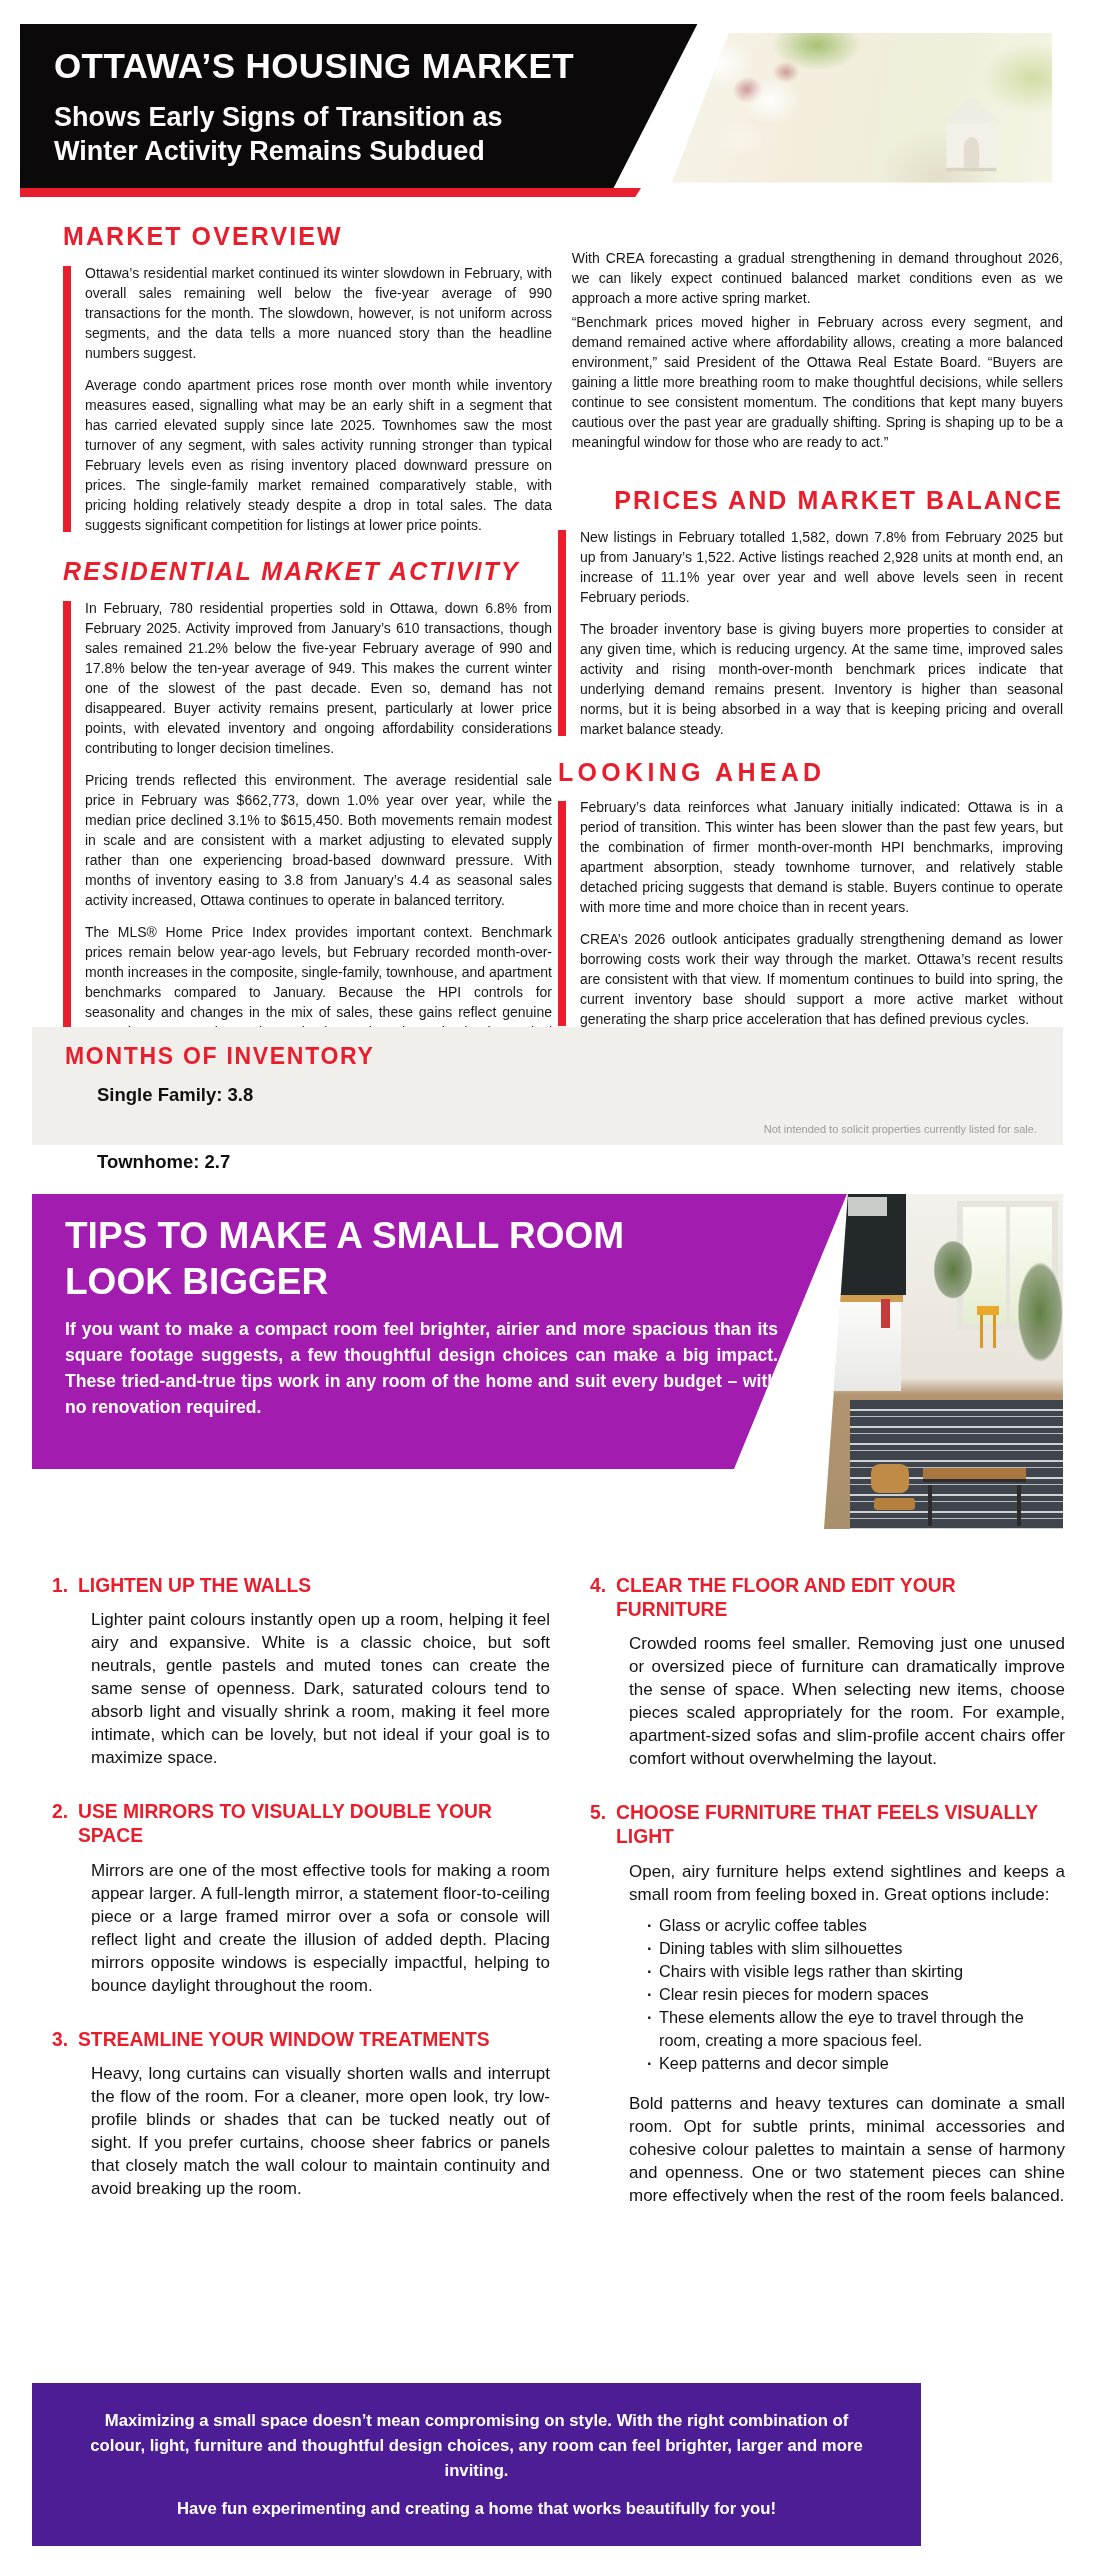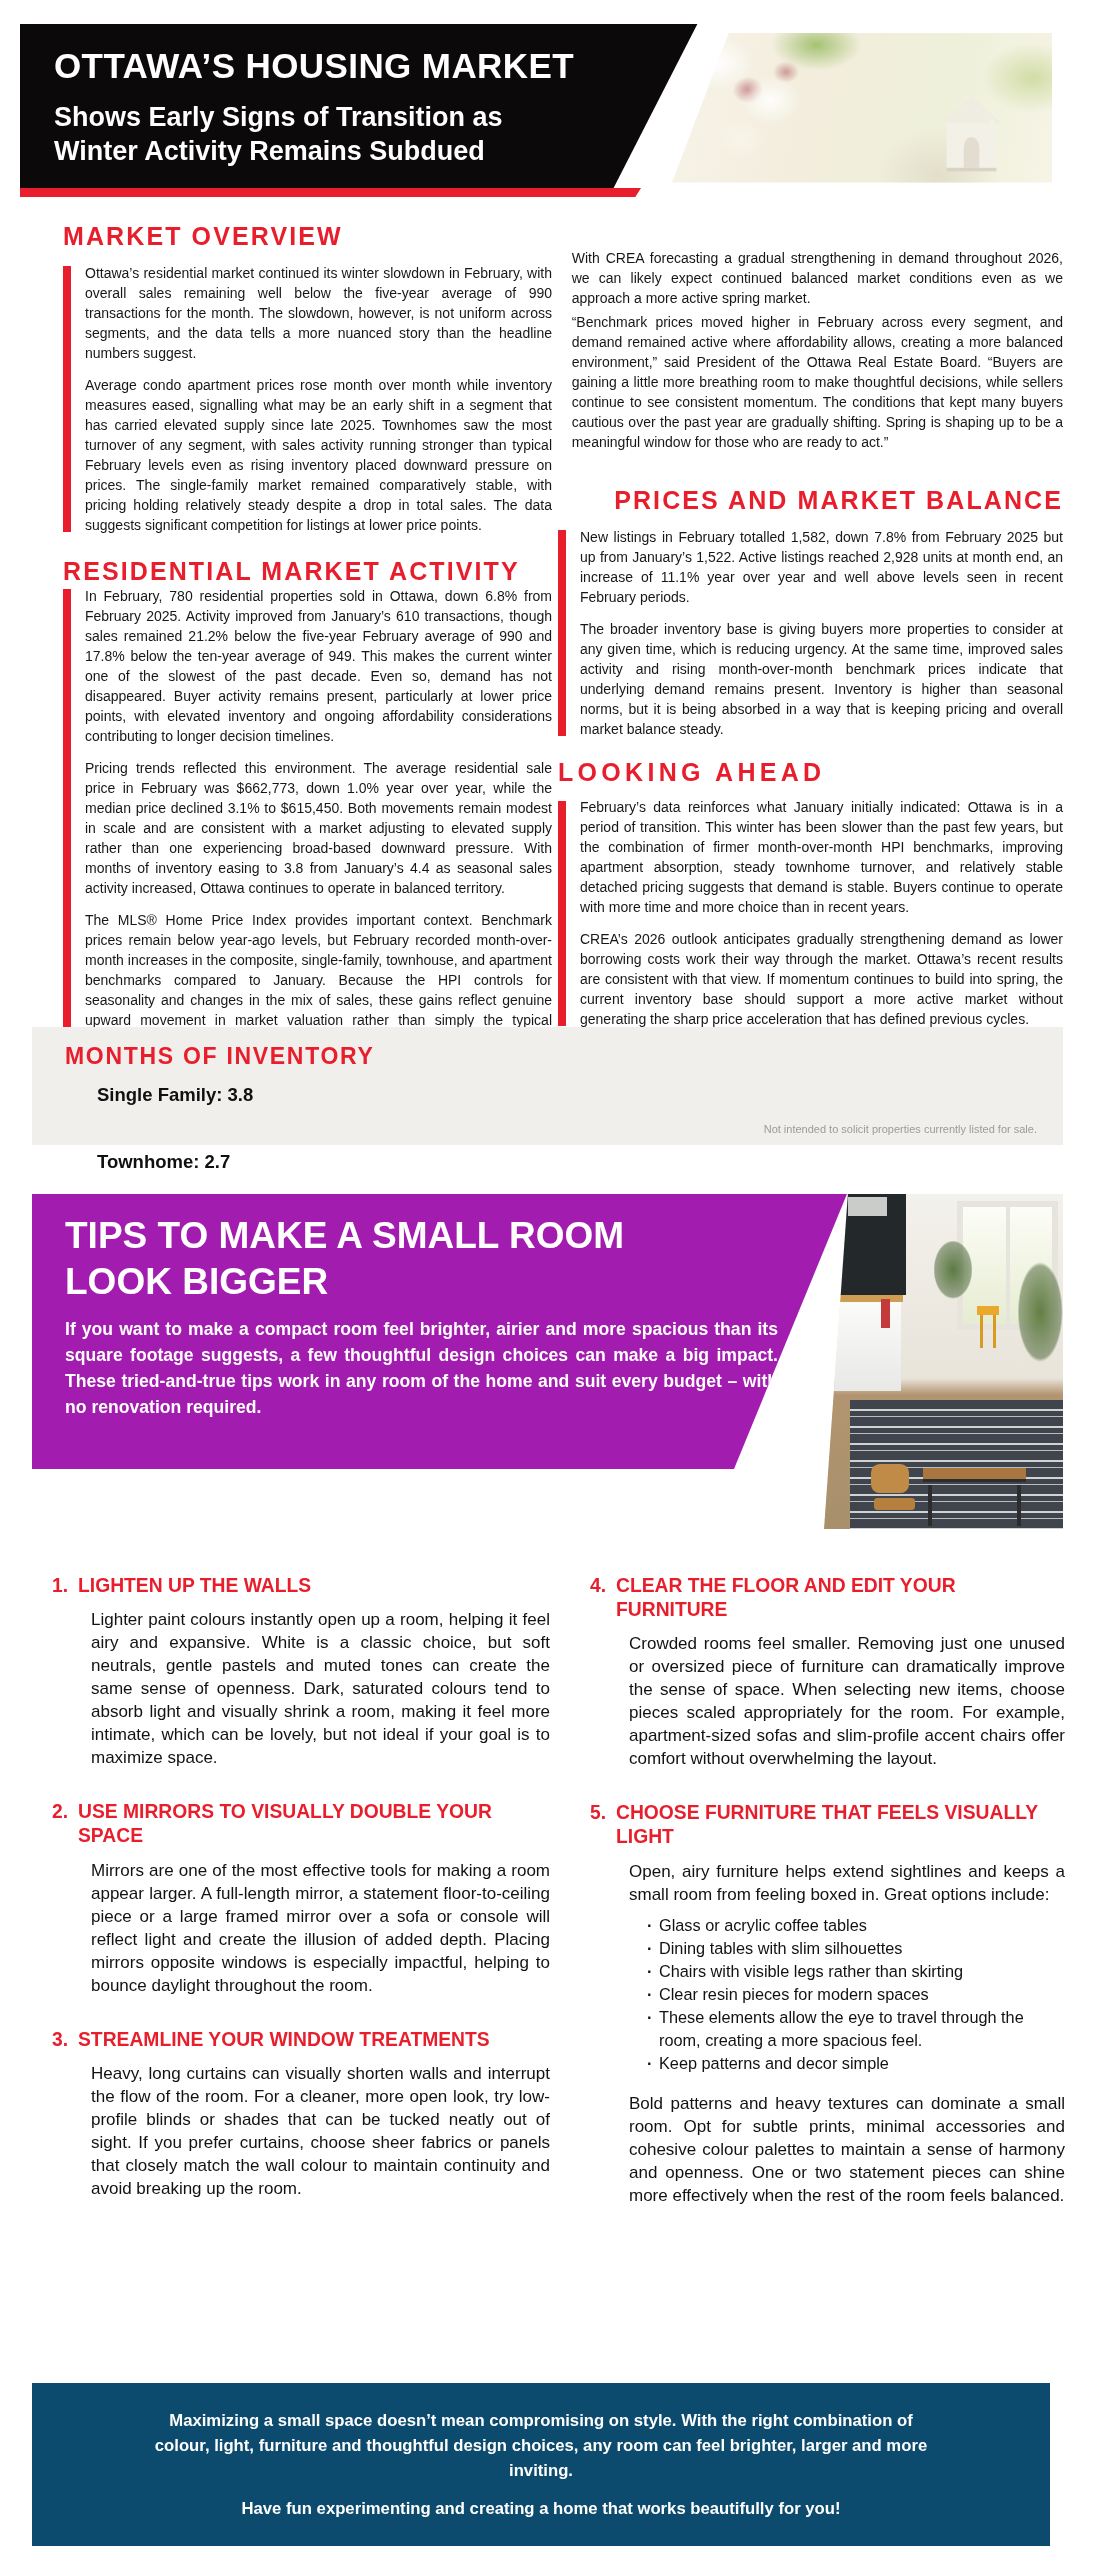--- a/index.html
+++ b/index.html
@@ -40,21 +40,21 @@
   
   .h2 { color:#e81e2c; font-weight:bold; font-size:25px; letter-spacing:2.1px; white-space:nowrap; }
   .h2.wide { letter-spacing:4.3px; }
   .col { position:absolute; }
   .col-left  { left:63px;  top:222px; width:489px; }
   .col-right { left:558px; top:222px; width:505px; }
   .body-p { font-size:14px; line-height:20px; text-align:justify; color:#171717; }
   .block { position:relative; padding-left:22px; }
   .block .redbar { position:absolute; left:0; top:3.4px; bottom:3.4px; width:7.7px; background:#e81e2c; }
   .block p + p { margin-top:12px; }
-  .mt-h { margin-top:22px; margin-bottom:0; }
+  .mt-h { margin-top:22px; margin-bottom:12px;font-style:italic; }
   .plain-p { padding-left:13.7px; }
   .plain-p + .plain-p { margin-top:4px; }
 
   
   .inventory { position:absolute; left:32px; top:1027px; width:1031px; height:118px; background:#f0efec; }
   .inventory .h2 { position:absolute; left:33px; top:15.5px; font-size:23px; letter-spacing:1.7px; }
   .inv-items { position:absolute; left:65px; top:57px; display:flex; gap:45px;flex-direction:column; }
   .inv-item { font-size:18.5px; font-weight:bold; color:#101010; }
   .inv-note { position:absolute; right:26px; bottom:10.3px; font-size:11px; color:#9b9b99; }
 
@@ -100,21 +100,21 @@
   .tip { margin-bottom:31px; }
   .tip-h { display:flex; color:#e81e2c; font-weight:bold; font-size:19.3px; line-height:24px; }
   .tip-num { width:26px; flex:none; }
   .tip-title { flex:1; }
   .tip-body { padding-left:39px; margin-top:10.3px; font-size:17px; line-height:23px; text-align:justify; color:#121212; }
   .tip-bullets { padding-left:57px; margin-top:8.6px; }
   .bullet { position:relative; font-size:16.3px; line-height:23px; padding-left:12px; color:#121212; }
   .bullet:before { content:"·"; position:absolute; left:0; top:0; font-weight:bold; }
 
   
-  .footer { position:absolute; left:32px; top:2383px; width:1018px; height:163px; background:#0c4a6e;
+  .footer { position:absolute; left:32px; top:2383px; width:889px; height:163px; background:#4c1d95;
     display:flex; flex-direction:column; justify-content:center; align-items:center; gap:13.7px; }
   .footer p { width:790px; text-align:center; color:#fff; font-weight:bold; font-size:16.7px; line-height:25px; }
 </style>
 </head>
 <body>
 
 <div class="page">
 
   <div class="header-wrap">
     <div class="header-black">

